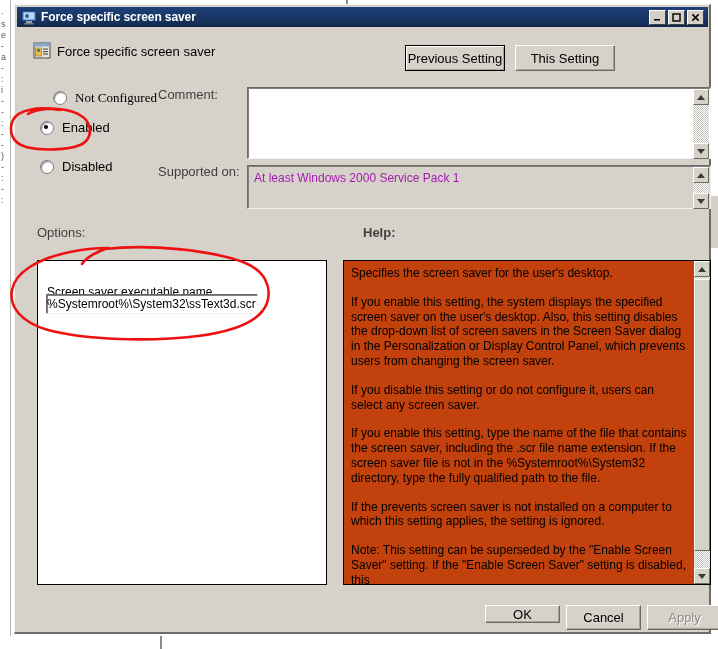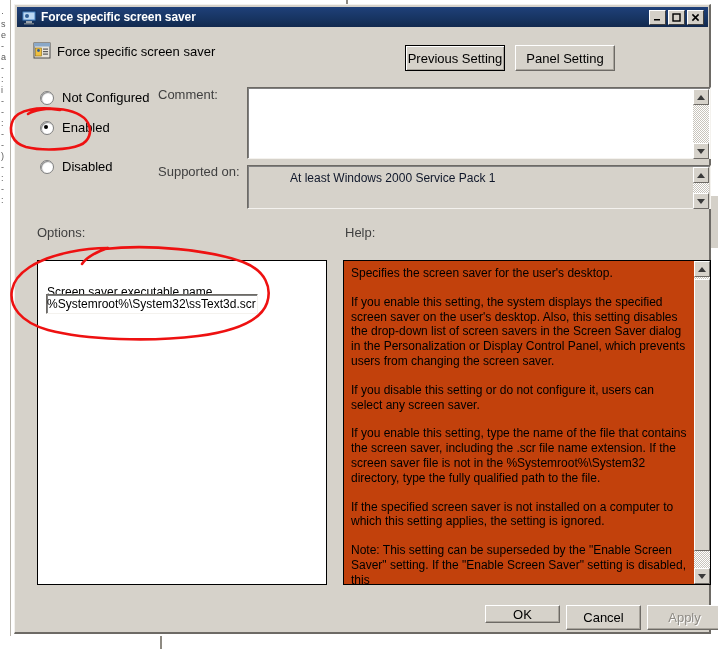--- a/index.html
+++ b/index.html
@@ -155,35 +155,35 @@
     flex: 0 0 auto;
   }
   .radio.checked::after {
     content: "";
     position: absolute;
     left: 3px; top: 3px;
     width: 4px; height: 4px;
     border-radius: 50%;
     background: #000000;
   }
-  #radio-notconf { left: 25px; top: 85px; }
+  #radio-notconf { left: 38px; top: 85px; font-family: Liberation Serif, serif; }
   #radio-enabled { left: 25px; top: 115px; }
   #radio-disabled { left: 25px; top: 154px; text-align: center; }
 
   
   .flabel {
     position: absolute;
     font-size: 13px;
     color: #404040;
     white-space: nowrap;
   }
   #lbl-comment { left: 143px; top: 82px; }
   #lbl-supported { left: 143px; top: 159px; }
   #lbl-options { left: 22px; top: 220px; }
-  #lbl-help { left: 330px; top: 220px; }
+  #lbl-help { left: 348px; top: 220px; font-weight: bold; }
 
   
   .sunken {
     position: absolute;
     background: #ffffff;
     border-top: 1px solid #6d6a65;
     border-left: 1px solid #6d6a65;
     border-right: 1px solid #f4f2ee;
     border-bottom: 1px solid #f4f2ee;
     box-shadow: inset 1px 1px 0 #808080;
@@ -191,23 +191,22 @@
   }
   #comment-box { left: 232px; top: 82px; width: 464px; height: 72px; }
   #supported-box {
     left: 232px; top: 160px; width: 464px; height: 44px;
     background: #d6d2ca;
   }
   #supported-text {
     position: absolute;
     left: 6px; top: 5px;
     font-size: 12px;
-    color: #0f172a;
-    white-space: nowrap;
-    margin-left: 36px;
+    color: #a21caf;
+    white-space: nowrap;
   }
 
   
   .vscroll {
     position: absolute;
     top: 1px; right: 1px;
     width: 16px;
     background: #d6d2ca;
     box-sizing: border-box;
   }
@@ -394,21 +393,21 @@
         <rect x="2.5" y="6" width="6" height="8" fill="#f0c040" stroke="#8a6a10" stroke-width="0.6"></rect>
         <circle cx="5.5" cy="8.5" r="1.4" fill="#2e5d96"></circle>
         <rect x="10" y="6.5" width="5" height="1.2" fill="#5a5a5a"></rect>
         <rect x="10" y="9" width="5" height="1.2" fill="#5a5a5a"></rect>
         <rect x="10" y="11.5" width="5" height="1.2" fill="#5a5a5a"></rect>
       </svg>
     </span>
     <span class="setting-name">Force specific screen saver</span>
 
     <div class="btn focused" id="btn-prev">Previous Setting</div>
-    <div class="btn" id="btn-next">Panel Setting</div>
+    <div class="btn" id="btn-next">This Setting</div>
 
     <div class="radio-row" id="radio-notconf">
       <span class="radio"></span>
       <span>Not Configured</span>
     </div>
     <div class="radio-row" id="radio-enabled">
       <span class="radio checked"></span>
       <span>Enabled</span>
     </div>
     <div class="radio-row" id="radio-disabled">
@@ -450,21 +449,21 @@
       <span id="opt-label">Screen saver executable name</span>
       <div id="opt-input">%Systemroot%\System32\ssText3d.scr</div>
     </div>
 
     <div id="help-pane">
       <div id="help-text">
           <p>Specifies the screen saver for the user's desktop.</p>
           <p>If you enable this setting, the system displays the specified screen saver on the user's desktop. Also, this setting disables the drop-down list of screen savers in the Screen Saver dialog in the Personalization or Display Control Panel, which prevents users from changing the screen saver.</p>
           <p>If you disable this setting or do not configure it, users can select any screen saver.</p>
           <p>If you enable this setting, type the name of the file that contains the screen saver, including the .scr file name extension. If the screen saver file is not in the %Systemroot%\System32 directory, type the fully qualified path to the file.</p>
-          <p>If the specified screen saver is not installed on a computer to which this setting applies, the setting is ignored.</p>
+          <p>If the prevents screen saver is not installed on a computer to which this setting applies, the setting is ignored.</p>
           <p>Note: This setting can be superseded by the "Enable Screen Saver" setting.  If the "Enable Screen Saver" setting is disabled, this</p>
         </div>
       <div class="vscroll" style="top:0px;right:0px;height:323px;">
         <div class="sb-btn up">
             <span class="arrow up"></span>
           </div>
         <div class="sb-track" style="top:16px;bottom:16px;"></div>
         <div class="sb-thumb" style="top:18px;height:272px;"></div>
         <div class="sb-btn down">
             <span class="arrow down"></span>

